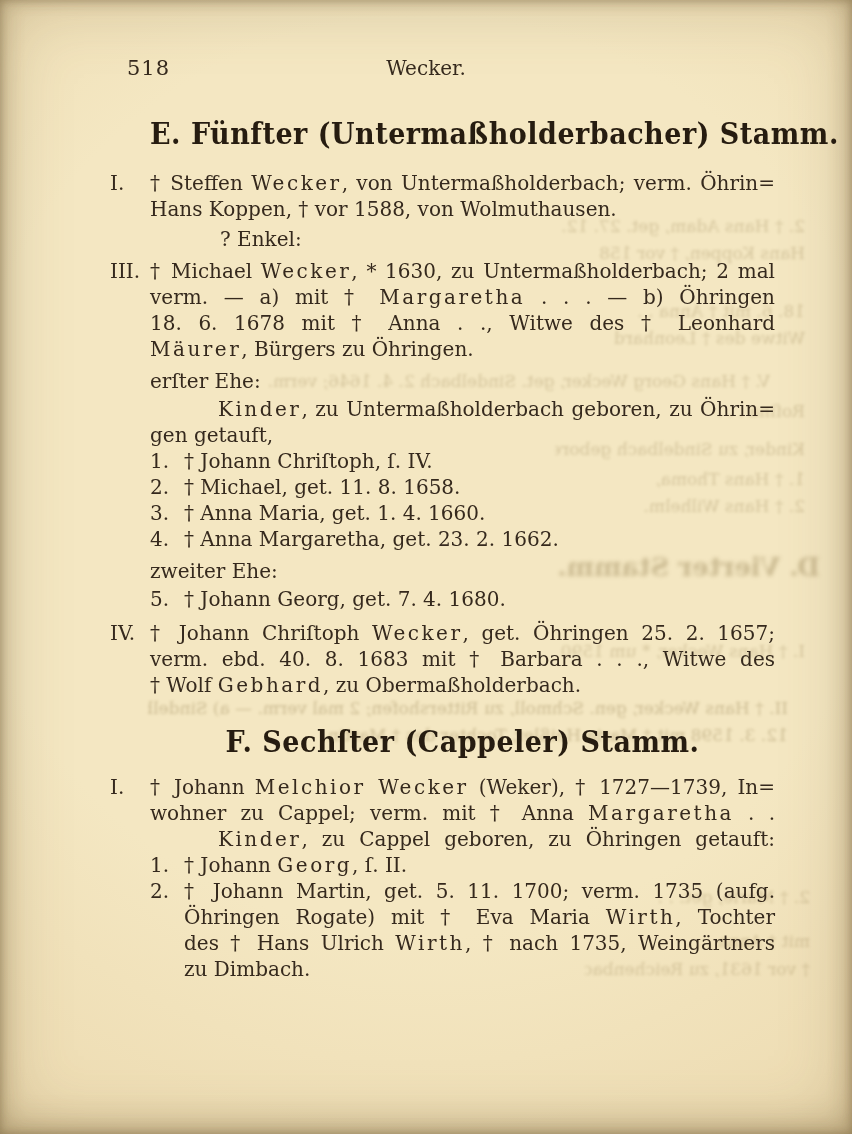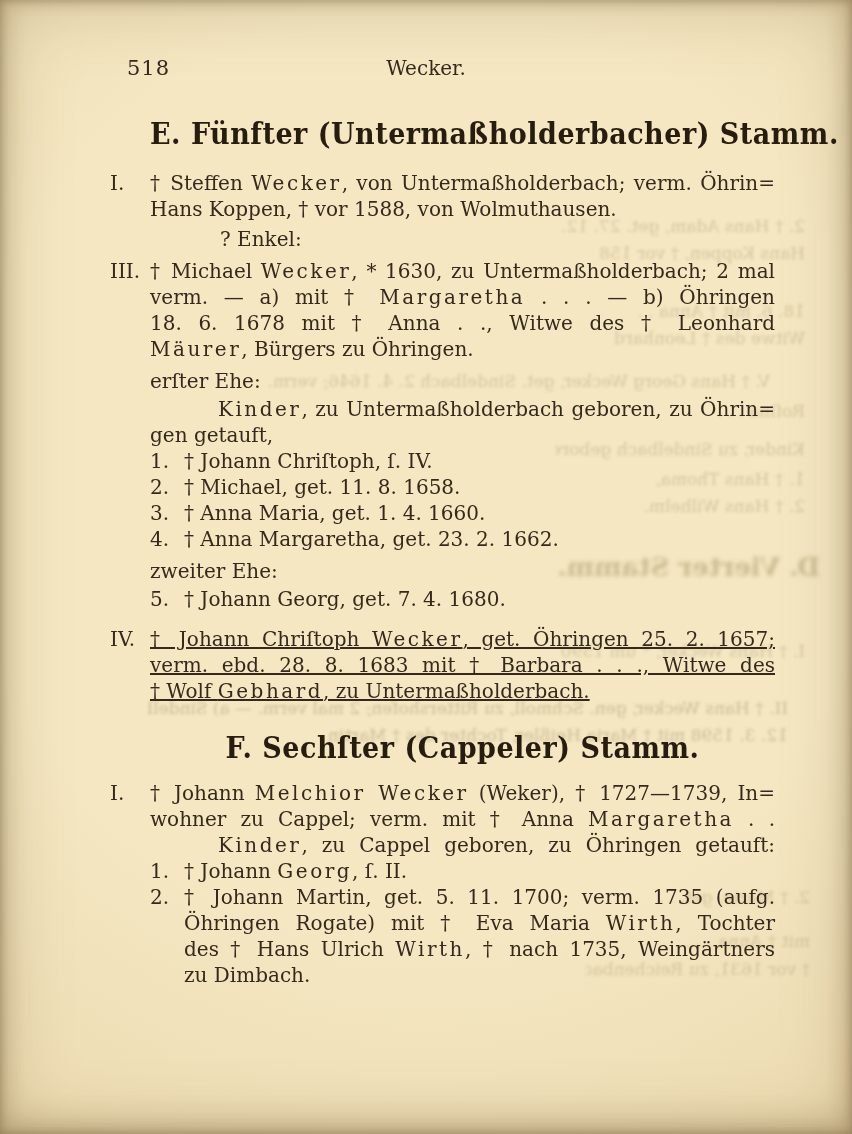--- a/index.html
+++ b/index.html
@@ -27,21 +27,21 @@
   .block{position:relative;font-size:20px;line-height:26px;}
   .block.heading{
     font-weight:700;font-size:27px;line-height:44px;white-space:nowrap;
     text-align:center;color:#261c10;transform:scaleY(1.12);transform-origin:50% 50%;
     letter-spacing:.5px;
   }
   .block.heading.first{margin-bottom:14px;}
   .block.heading.second{margin-top:22px;margin-bottom:10px;}
   .block.entry{padding-left:0;}
   .block.entry .marker{position:absolute;left:-40px;top:0;}
-  .block.entry.sp-above{margin-top:14px;text-decoration:underline;}
+  .block.entry.sp-above{margin-top:8px;}
   .block.item{padding-left:34px;}
   .block.item .marker{position:absolute;left:0;top:0;}
   .block.inset{padding-left:70px;margin-top:4px;margin-bottom:6px;}
   .block.label{margin-top:6px;margin-bottom:2px;}
   .line{text-align:left;}
   .line.j{text-align:justify;text-align-last:justify;}
   .line.ind{text-indent:68px;}
   .sp{letter-spacing:2.5px;}
   
   .ghost-layer{position:absolute;inset:0;z-index:1;pointer-events:none;}
@@ -136,22 +136,22 @@
       <div class="block label">
         <div class="line"><span>zweiter Ehe:</span></div>
       </div>
       <div class="block item">
         <span class="marker">5.</span>
         <div class="line"><span>† Johann Georg, get. 7. 4. 1680.</span></div>
       </div>
       <div class="block entry sp-above">
         <span class="marker">IV.</span>
         <div class="line j"><span>† Johann Chriſtoph </span><span class="sp">Wecker</span><span>, get. Öhringen 25. 2. 1657;</span></div>
-        <div class="line j"><span>verm. ebd. 28. 8. 1683 mit † Barbara . . ., Witwe des</span></div>
-        <div class="line"><span>† Wolf </span><span class="sp">Gebhard</span><span>, zu Untermaßholderbach.</span></div>
+        <div class="line j"><span>verm. ebd. 40. 8. 1683 mit † Barbara . . ., Witwe des</span></div>
+        <div class="line"><span>† Wolf </span><span class="sp">Gebhard</span><span>, zu Obermaßholderbach.</span></div>
       </div>
       <div class="block heading second">F. Sechſter (Cappeler) Stamm.</div>
       <div class="block entry">
         <span class="marker">I.</span>
         <div class="line j"><span>† Johann </span><span class="sp">Melchior Wecker</span><span> (Weker), † 1727—1739, In=</span></div>
         <div class="line j"><span>wohner zu Cappel; verm. mit † Anna </span><span class="sp">Margaretha</span><span> . .</span></div>
       </div>
       <div class="block entry">
         <div class="line j ind"><span class="sp">Kinder</span><span>, zu Cappel geboren, zu Öhringen getauft:</span></div>
       </div>

